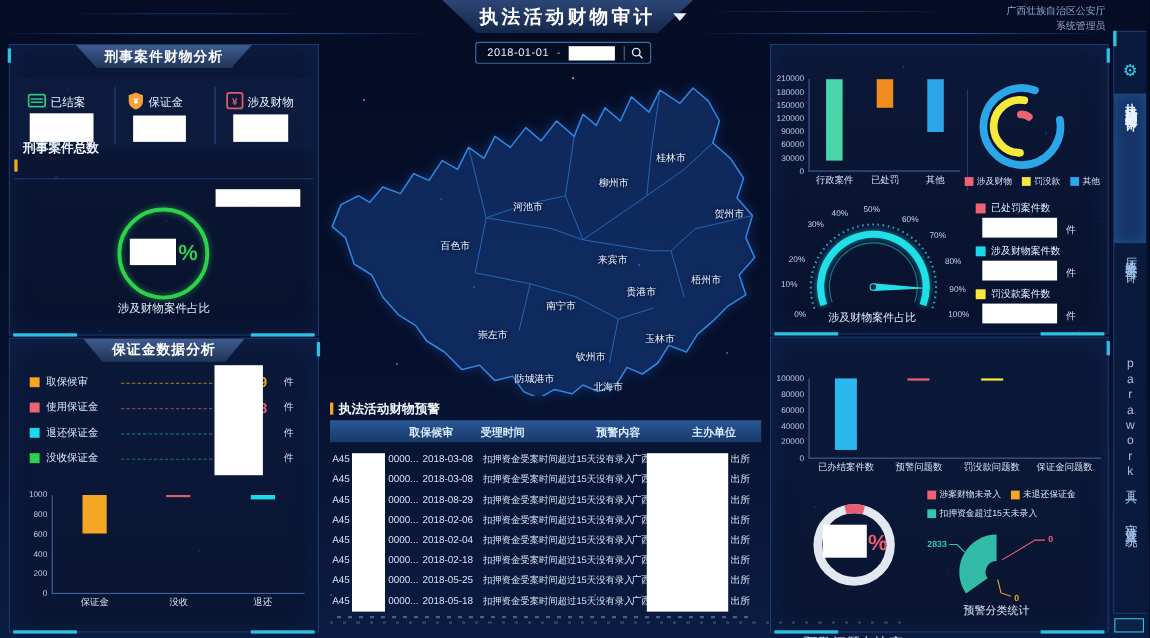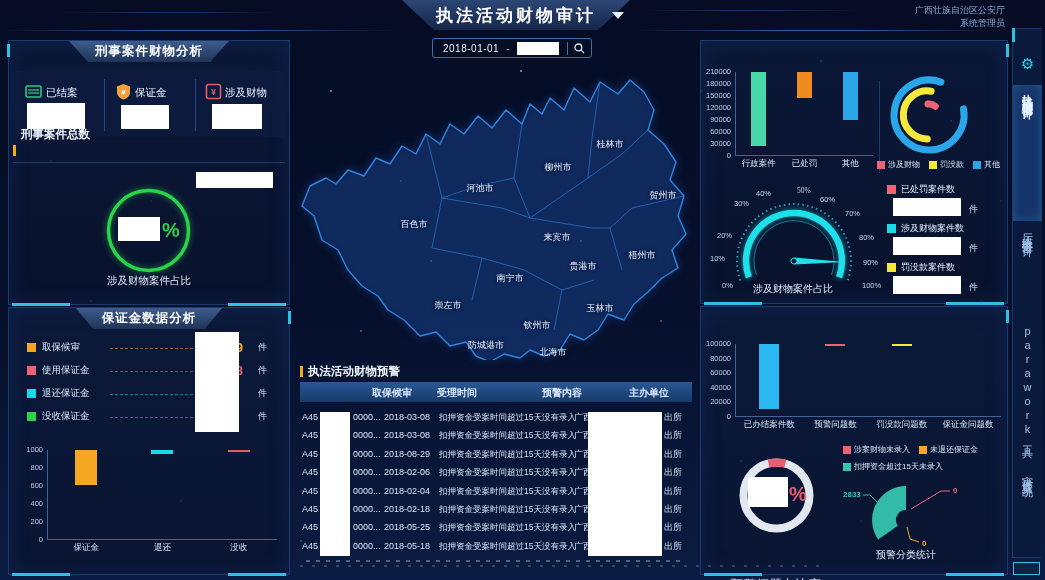--- a/index.html
+++ b/index.html
@@ -348,26 +348,26 @@
           <span style="bottom: calc(60% - 4px);">600</span>
           <span style="bottom: calc(80% - 4px);">800</span>
           <span style="bottom: calc(100% - 4px);">1000</span>
         </div>
       <div class="cols">
           <div class="bcol">
             <div class="bar" style="height: 39%; background: rgb(245, 166, 35);"></div>
             <div class="bcat">保证金</div>
           </div>
           <div class="bcol">
+            <div class="bar" style="height: 2px; background: rgb(224, 92, 102);"></div>
+            <div class="bcat">没收</div>
+          </div>
+          <div class="bcol">
             <div class="bar" style="height: 4.5%; background: rgb(26, 217, 232);"></div>
             <div class="bcat">退还</div>
-          </div>
-          <div class="bcol">
-            <div class="bar" style="height: 2px; background: rgb(224, 92, 102);"></div>
-            <div class="bcat">没收</div>
           </div>
         </div>
     </div>
   </div>
 
   <div class="panel" style="left:700px;top:40px;width:306px;height:262px;">
     <div class="corner c-bl"></div>
     <div class="corner c-br"></div>
     <div class="corner c-tr"></div>
     <div class="bchart" id="chart-admin" style="left:0px;top:31px;width:176px;height:100px;--bw:15px;--yw:34px;">
@@ -424,21 +424,21 @@
         <path d="M51.5,93.7 A40,40 0 1 1 126.5,93.7" fill="none" stroke="#1fe0e8" stroke-width="1" opacity="0.5"></path>
         <polygon points="89,76.5 89,83.5 140,81" fill="#1fe0e8"></polygon>
         <circle cx="89" cy="80" r="3" fill="#0b2140" stroke="#1fe0e8" stroke-width="1"></circle>
       </svg>
       <div class="gticks" id="gauge-ticks">
           <span style="left: 17px; top: 100px;">0%</span>
           <span style="left: 5px; top: 73px;">10%</span>
           <span style="left: 12px; top: 50px;">20%</span>
           <span style="left: 29px; top: 18px;">30%</span>
           <span style="left: 51px; top: 8px;">40%</span>
-          <span style="left: 92px; top: 5px; font-family: Liberation Serif, serif;">50%</span>
+          <span style="left: 80px; top: 5px;">50%</span>
           <span style="left: 115px; top: 14px;">60%</span>
           <span style="left: 140px; top: 28px;">70%</span>
           <span style="left: 154px; top: 52px;">80%</span>
           <span style="left: 158px; top: 77px;">90%</span>
           <span style="left: 157px; top: 100px;">100%</span>
         </div>
       <div class="caption" style="left:0;top:101px;width:176px;font-size:10px;">涉及财物案件占比</div>
     </div>
     <div class="glegend" id="gauge-legend" style="left:186px;top:142px;width:116px;">
         <div class="glitem">

